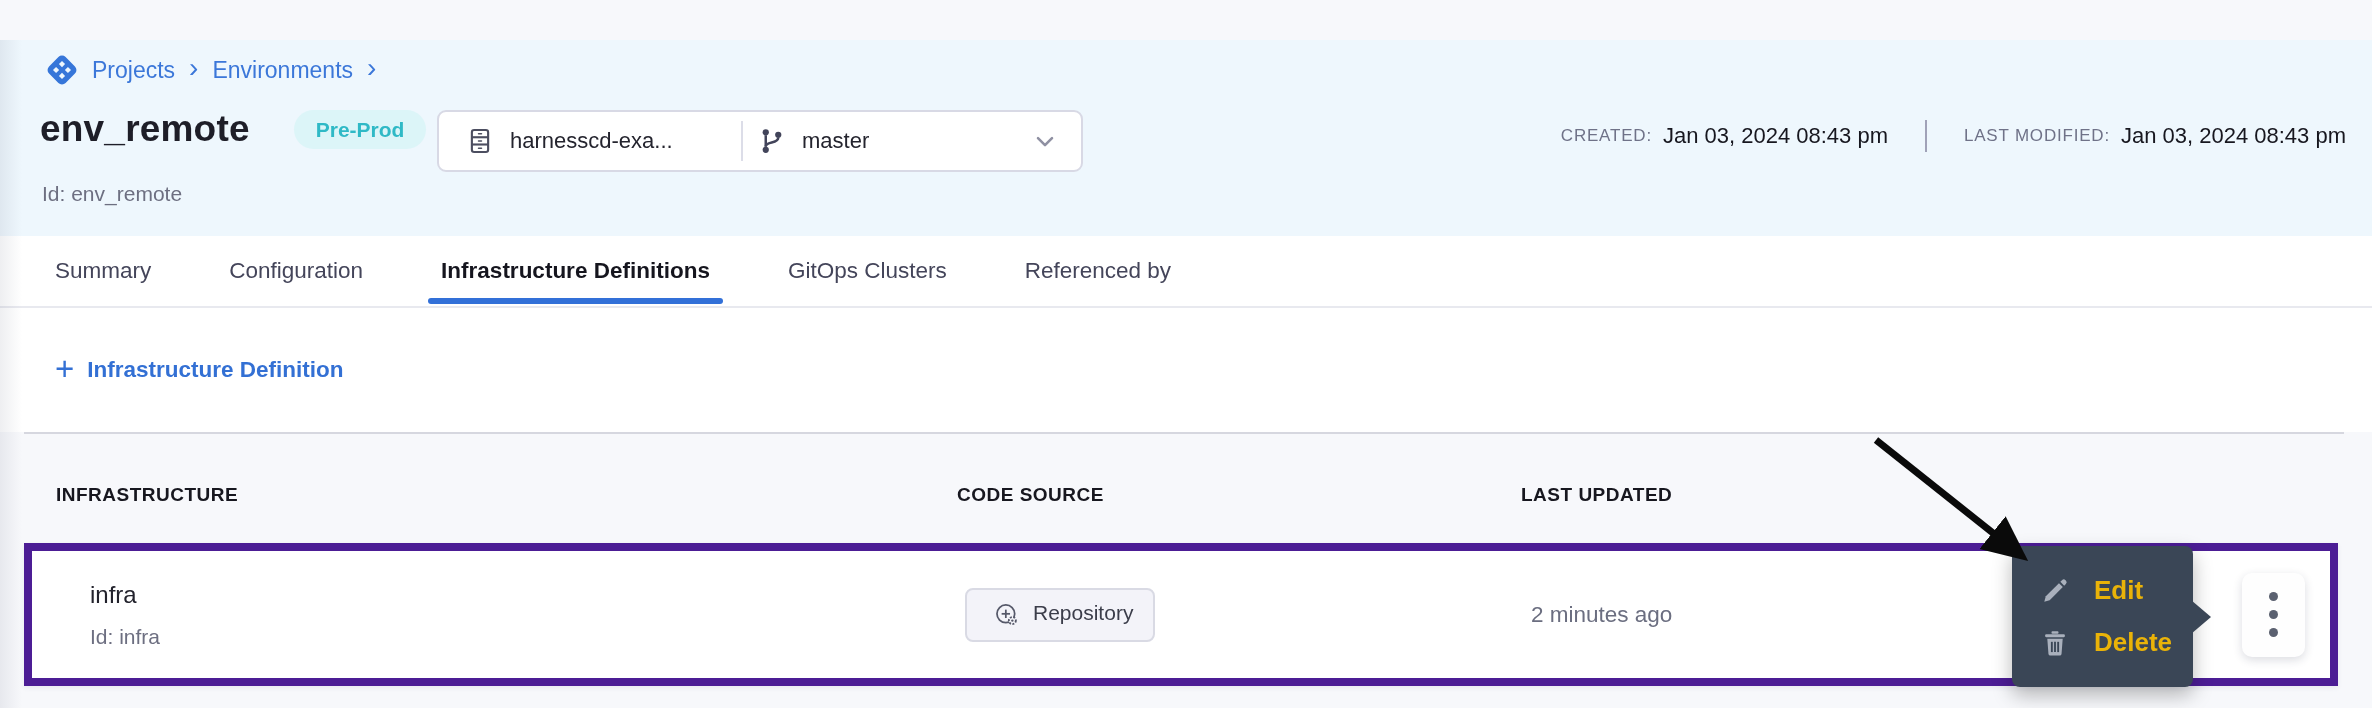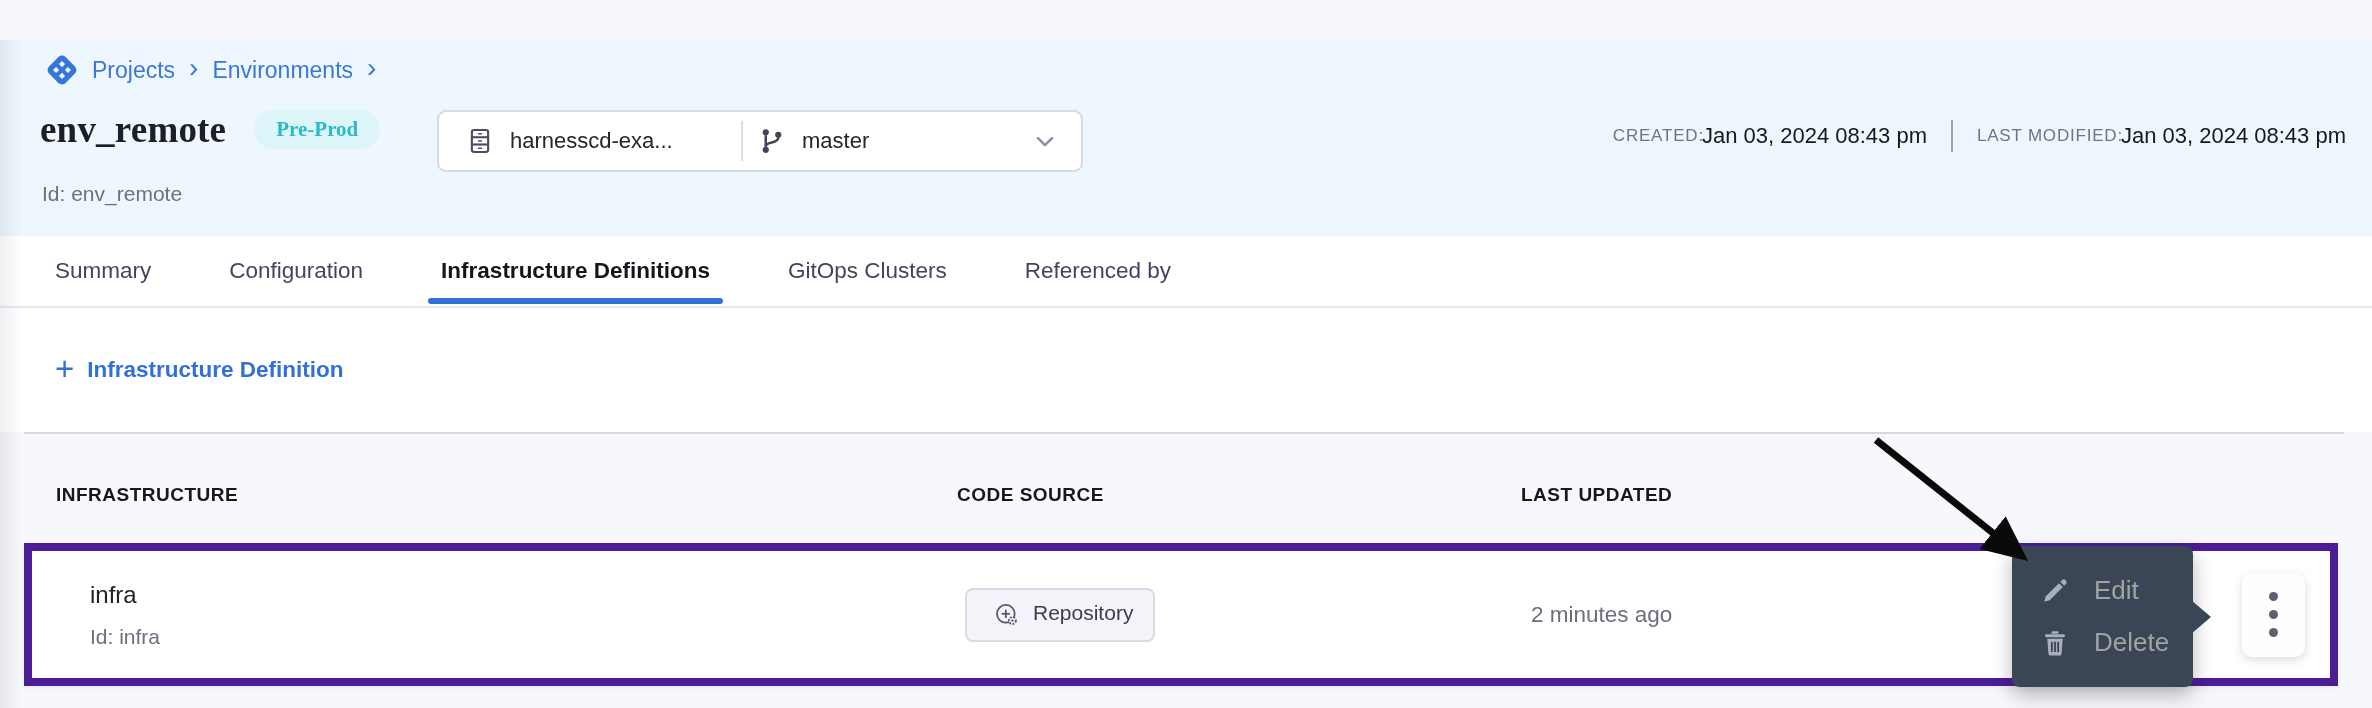--- a/index.html
+++ b/index.html
@@ -14,37 +14,37 @@
   .page { position:relative; width:2372px; height:708px;margin-top:40px; }
 
   
   .header { position:absolute; top:0; left:0; width:2372px; height:196px; background:#eef7fd; }
   .breadcrumb { position:absolute; top:12px; left:44px; display:flex; align-items:center; gap:12px;
     font-size:23px; color:#3b77d9; }
   .breadcrumb .crumb { cursor:pointer; }
   .breadcrumb .sep { font-size:28px; line-height:1; color:#3b77d9; padding:0 2px; transform:translateY(-2px); }
   .bc-icon { width:36px; height:36px; display:block; }
 
-  .title-row { position:absolute; top:68px; left:40px; display:flex; align-items:center; gap:28px;font-family:Liberation Serif, serif; }
+  .title-row { position:absolute; top:68px; left:40px; display:flex; align-items:center; gap:44px; }
   .env-title { font-size:37px; font-weight:600; color:#1e1e28; letter-spacing:0.2px; }
   .env-type-pill { background:#dcf5f8; color:#2fb9c6; font-size:21px; font-weight:700;
     padding:9px 22px; border-radius:999px; line-height:1; }
 
   .git-selector { position:absolute; left:437px; top:70px; width:646px; height:62px;
     background:#ffffff; border:2px solid #d8d9e5; border-radius:9px;
     display:flex; align-items:center; cursor:pointer; }
   .git-selector .seg { display:flex; align-items:center; gap:15px; }
   .seg-repo { padding-left:26px; width:302px; }
   .seg-branch { padding-left:14px; }
   .git-selector .vdiv { width:2px; height:40px; background:#dcdde8; }
   .git-selector .seg-label { font-size:22px; color:#24242e; }
   .sel-icon { width:30px; height:30px; }
   .chevron { position:absolute; right:22px; top:50%; transform:translateY(-50%); width:28px; height:28px; }
 
-  .meta { position:absolute; top:80px; right:26px; display:flex; align-items:center; gap:10px;justify-content:flex-end; }
+  .meta { position:absolute; top:80px; right:26px; display:flex; align-items:center; gap:23px;justify-content:flex-end; }
   .meta .mlabel { font-size:17px; letter-spacing:0.8px; color:#6f7288; font-weight:400; }
   .meta .mvalue { font-size:22px; color:#17171f; margin-left:-12px; }
   .meta .mbar { width:2px; height:32px; background:#a0a2b8; margin:0 14px; }
 
   .id-line { position:absolute; top:142px; left:42px; font-size:21px; color:#6d6f81; }
 
   
   .tabbar { position:absolute; top:196px; left:0; width:2372px; height:72px; background:#ffffff;
     border-bottom:2px solid #e8e9ef; display:flex; align-items:stretch; padding-left:55px; gap:78px; }
   .tab { position:relative; display:flex; align-items:center; font-size:22.5px; color:#44455a; cursor:pointer; }
@@ -83,21 +83,21 @@
     display:flex; flex-direction:column; align-items:center; justify-content:center; gap:9px; cursor:pointer; }
   .kebab-btn .dot { width:9px; height:9px; border-radius:50%; background:#5b6170; }
 
   
   .context-menu { position:absolute; left:2012px; top:114px; width:181px; height:141px;
     background:#3a4656; border-radius:8px; box-shadow:0 8px 20px rgba(0,0,0,0.28);
     display:flex; flex-direction:column; justify-content:center; gap:21px; padding-left:29px; }
   .context-menu::after { content:""; position:absolute; right:-18px; top:50%; transform:translateY(-50%);
     border-top:17px solid transparent; border-bottom:17px solid transparent; border-left:20px solid #3a4656; }
   .menu-item { display:flex; align-items:center; gap:25px; cursor:pointer; }
-  .menu-item .mi-label { font-size:26px; color:#a3a3a3; font-weight:400; }
+  .menu-item .mi-label { font-size:26px; color:#eab308; font-weight:700; }
   .mi-icon { width:28px; height:28px; }
 
   
   .annotation { position:absolute; top:0; left:0; width:2372px; height:316px; pointer-events:none; }
 
   .edge-shade { position:absolute; top:0; left:0; bottom:0; width:22px; pointer-events:none;
     background:linear-gradient(90deg, rgba(90,95,120,0.10), rgba(90,95,120,0)); }
 </style>
 </head>
 <body>

